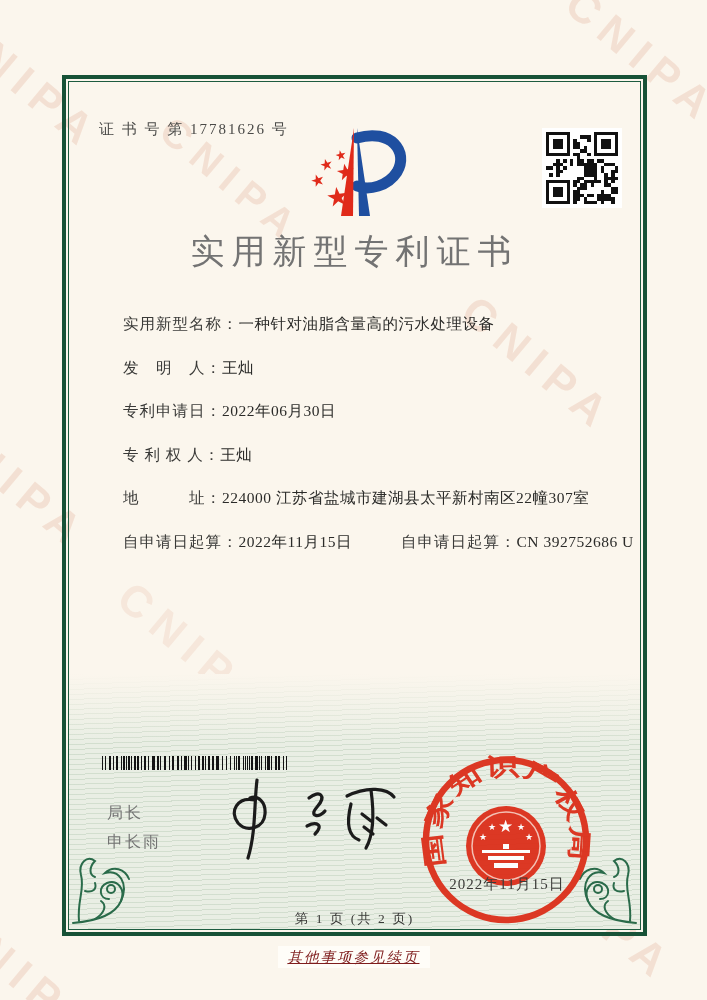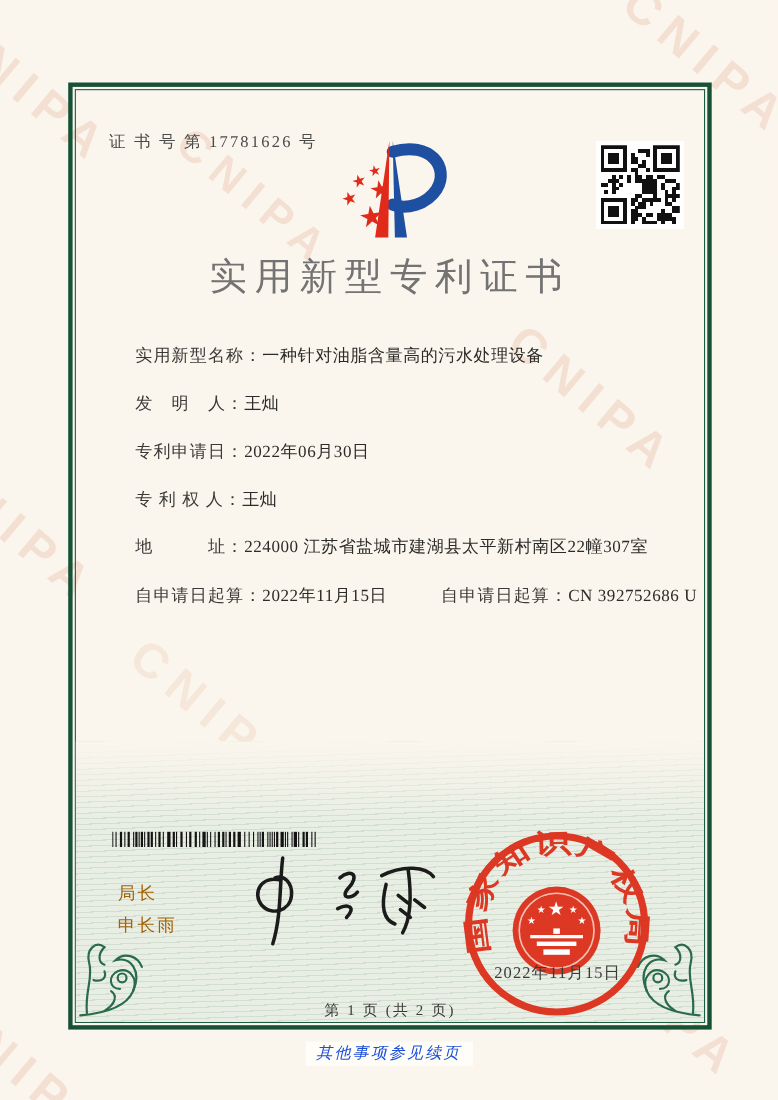--- a/index.html
+++ b/index.html
@@ -57,34 +57,34 @@
   
   .legal{
     position:absolute;left:30px;top:508px;width:528px;
     font-size:15px;line-height:26.5px;color:#2e2e2c;
     font-style:italic;letter-spacing:.5px;text-align:justify;
   }
   .legal p{margin:0;text-indent:2em;}
   
   .barcode{position:absolute;left:33px;top:674px;width:188px;height:14px;}
   .director{position:absolute;left:38px;top:716px;font-family:"Liberation Sans","DejaVu Sans",sans-serif;
-    font-size:16px;color:#a16207;line-height:29px;letter-spacing:2px;}
+    font-size:16px;color:#737373;line-height:29px;letter-spacing:2px;}
   .signature{position:absolute;left:148px;top:690px;width:200px;height:95px;color:#1b1b1b;}
   .seal{position:absolute;left:351px;top:672px;width:172px;height:172px;opacity:.93;}
   .seal-date{
     position:absolute;left:360px;top:793px;width:156px;text-align:center;
     font-size:15px;color:#3b3b38;letter-spacing:1px;
   }
   .page-no{
     position:absolute;left:0;right:0;top:828px;text-align:center;
     font-size:13.5px;color:#3a3a38;letter-spacing:2px;
   }
   .cont-note{
     position:absolute;left:0;right:0;top:948px;text-align:center;font-size:14.5px;
-    font-style:italic;color:#1d4ed8;letter-spacing:2px;
+    font-style:italic;color:#7f1d1d;letter-spacing:2px;text-decoration:underline;
   }
   .cont-note span{background:#fffdf8;padding:3px 10px;}
 </style>
 </head>
 <body>
 
 <div class="wm" style="left:-30px;top:4px">CNIPA</div>
 <div class="wm" style="left:180px;top:108px;font-size:40px">CNIPA</div>
 <div class="wm" style="left:588px;top:-22px">CNIPA</div>
 <div class="wm" style="left:484px;top:286px">CNIPA</div>

